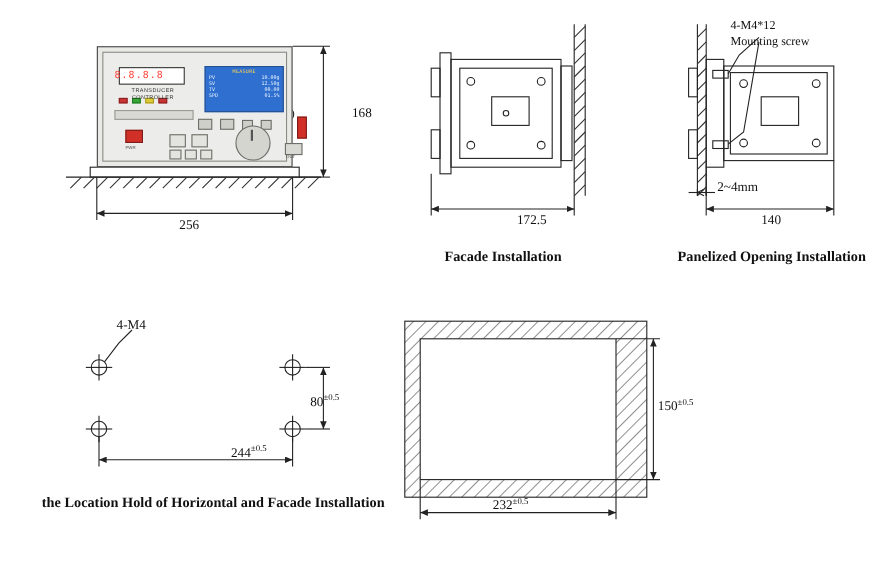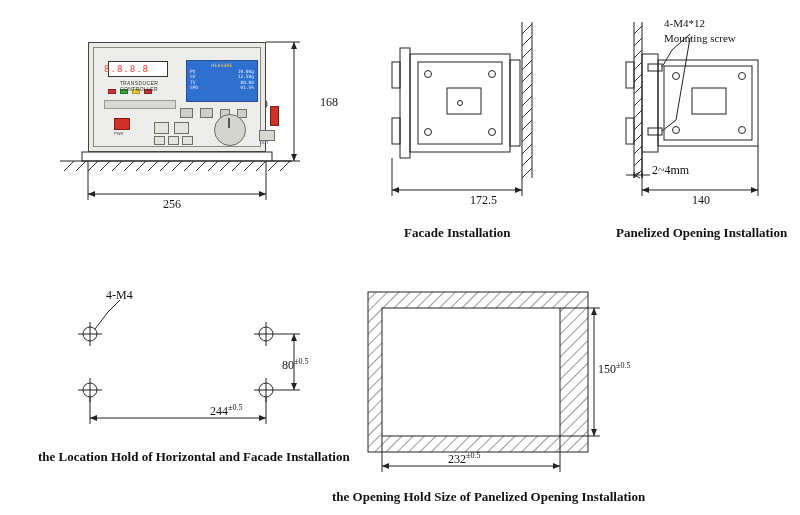--- a/index.html
+++ b/index.html
@@ -370,15 +370,14 @@
   <div class="dim" style="left:598px;top:361px;">
     <span>150</span><span class="sup">±0.5</span>
   </div>
   <div class="dim" style="left:448px;top:451px;">
     <span>232</span><span class="sup">±0.5</span>
   </div>
 
   <div class="cap" style="left:404px;top:225px;">Facade Installation</div>
   <div class="cap" style="left:604px;top:225px;margin-left:12px;">Panelized Opening Installation</div>
   <div class="cap" style="left:38px;top:449px;">the Location Hold of Horizontal and Facade Installation</div>
-  <div class="cap" style="left:332px;top:489px;">the Opening Hold Size of Panelized Opening Installation</div>
 
 </div>
 
 </body></html>

